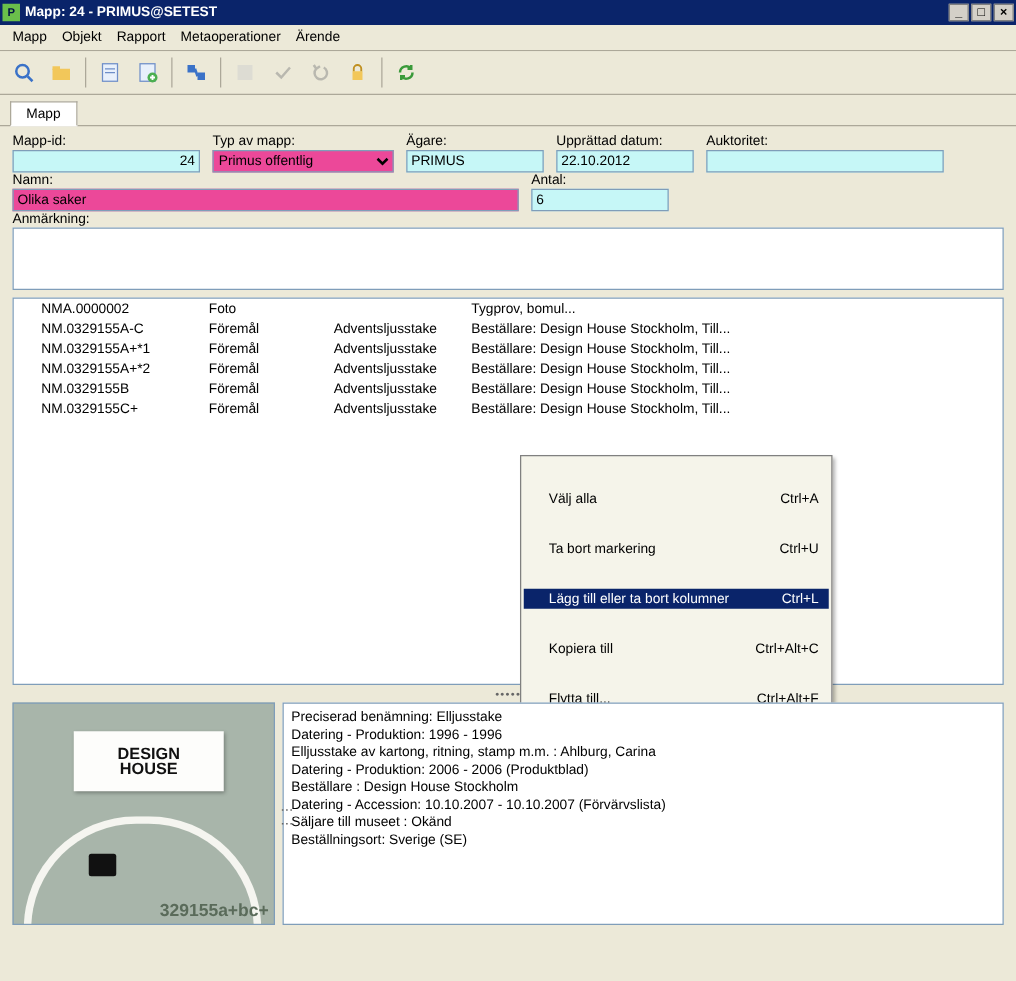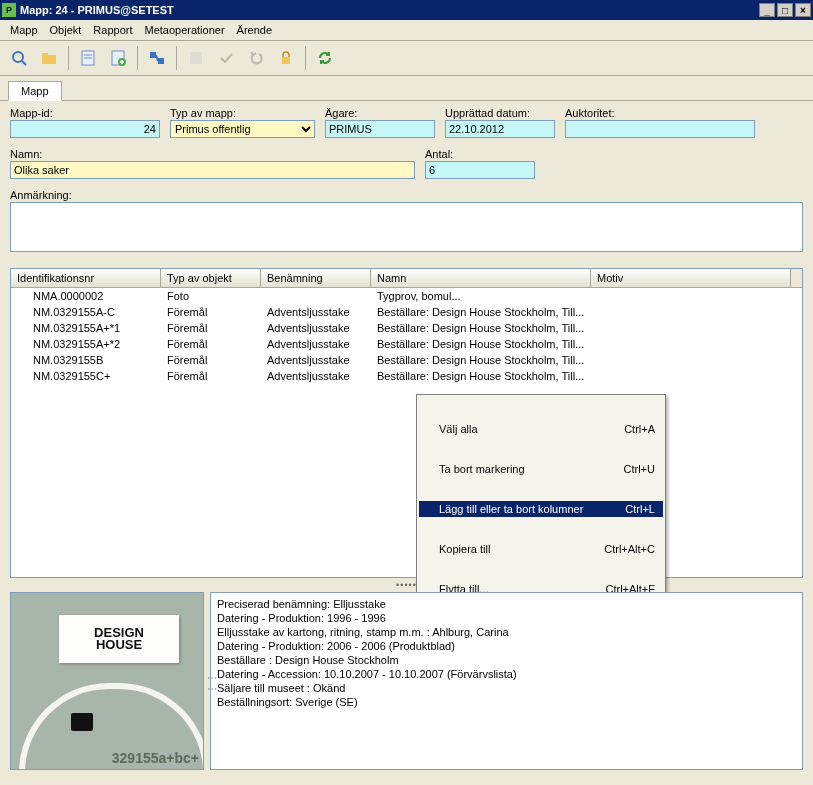--- a/index.html
+++ b/index.html
@@ -69,31 +69,31 @@
     background: #fff;
     border: 1px solid #aca899;
     border-bottom: 1px solid #fff;
     padding: 3px 12px;
     position: relative;
     top: 1px;
   }
   .form {
     padding: 6px 10px;
   }
-  .row { display: flex; gap: 10px; margin-bottom: 10px; }
+  .row { display: flex; gap: 10px; margin-bottom: 0; }
   .field { display: flex; flex-direction: column; }
   .flabel { margin-bottom: 1px; }
   .finput {
     border: 1px solid #7f9db9;
     background: #c6f7f7;
     height: 18px;
     padding: 1px 3px;
     font-family: inherit; font-size: 11px;
   }
-  .finput.white { background: #fef9c3; }
+  .finput.white { background: #ec4899; }
   .finput.right { text-align: right; }
   select.finput { padding: 0; }
   textarea.finput {
     height: 50px;
     resize: none;
     background:#fff;
     overflow-y: scroll;
     width: 100%;
   }
   .listarea {
@@ -154,21 +154,21 @@
     font-size:9px;
     letter-spacing:1px;
     padding:2px 0;
   }
   .detail {
     margin: 0 10px 6px 10px;
     display: flex;
     gap: 6px;
   }
   .thumb {
-    width: 194px; height: 178px;
+    width: 210px; height: 178px;
     border: 1px solid #7f9db9;
     background: #a8b5aa;
     position: relative;
     overflow:hidden;
   }
   .thumb .box {
     position:absolute;
     left: 48px; top: 22px;
     width: 120px; height: 48px;
     background:#fdfdfb;
@@ -340,27 +340,20 @@
   </div>
   <div class="row">
     <div class="field" style="width:100%">
       <span class="flabel">Anmärkning:</span>
       <textarea class="finput" style=""></textarea>
     </div>
   </div>
 </div>
 
 <div class="listarea">
-  <div class="lheader">
-    <div class="lh col-id">Identifikationsnr</div>
-    <div class="lh col-type">Typ av objekt</div>
-    <div class="lh col-ben">Benämning</div>
-    <div class="lh col-namn">Namn</div>
-    <div class="lh col-motiv">Motiv</div>
-  </div>
   <div id="list-rows">
       <div class="lrow">
         <div class="lc col-id">NMA.0000002</div>
         <div class="lc col-type">Foto</div>
         <div class="lc col-ben"></div>
         <div class="lc col-motiv">Tygprov, bomul...</div>
       </div>
       <div class="lrow">
         <div class="lc col-id">NM.0329155A-C</div>
         <div class="lc col-type">Föremål</div>

